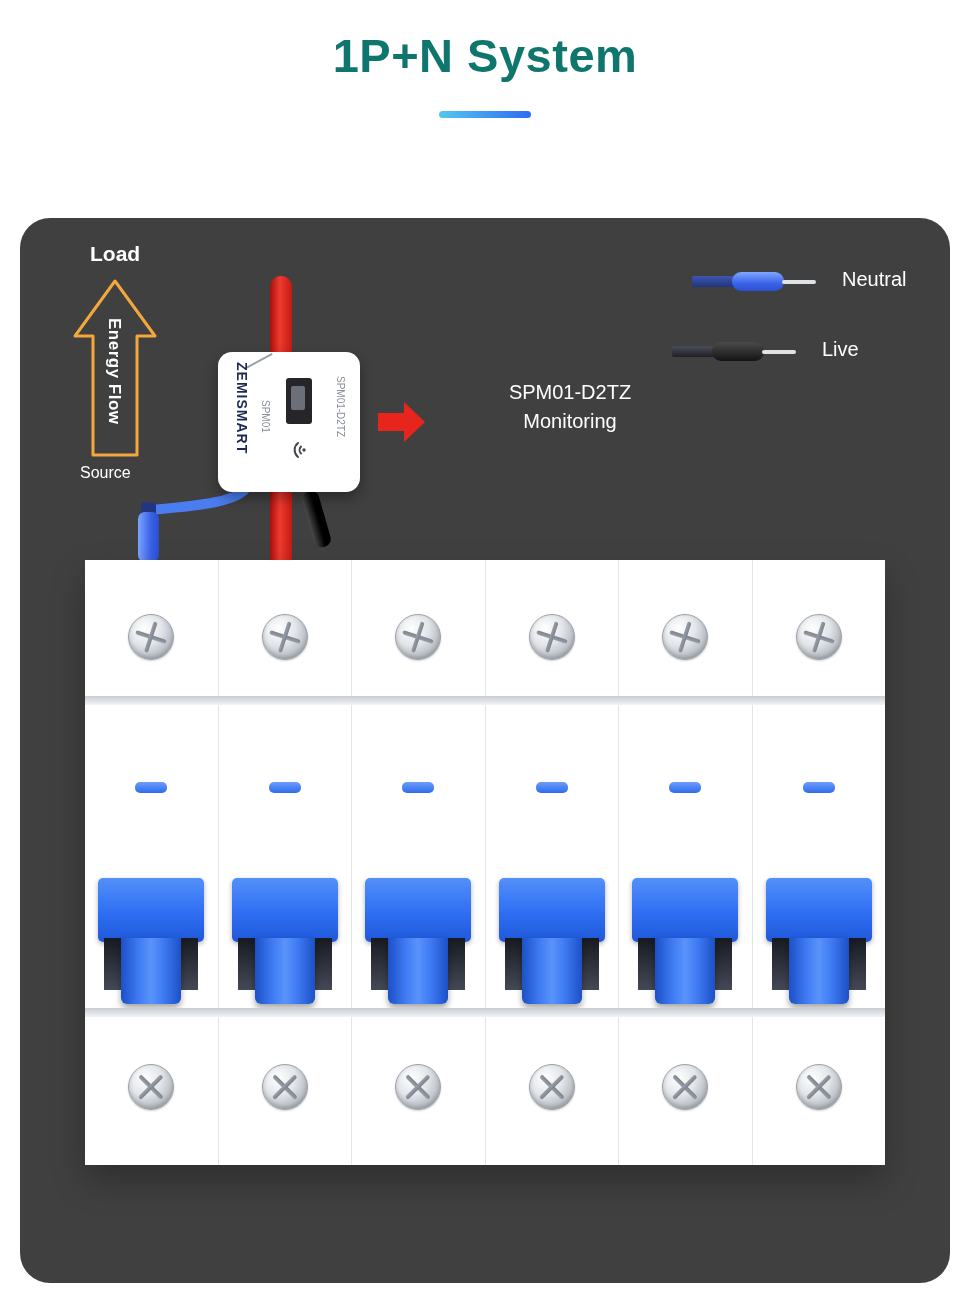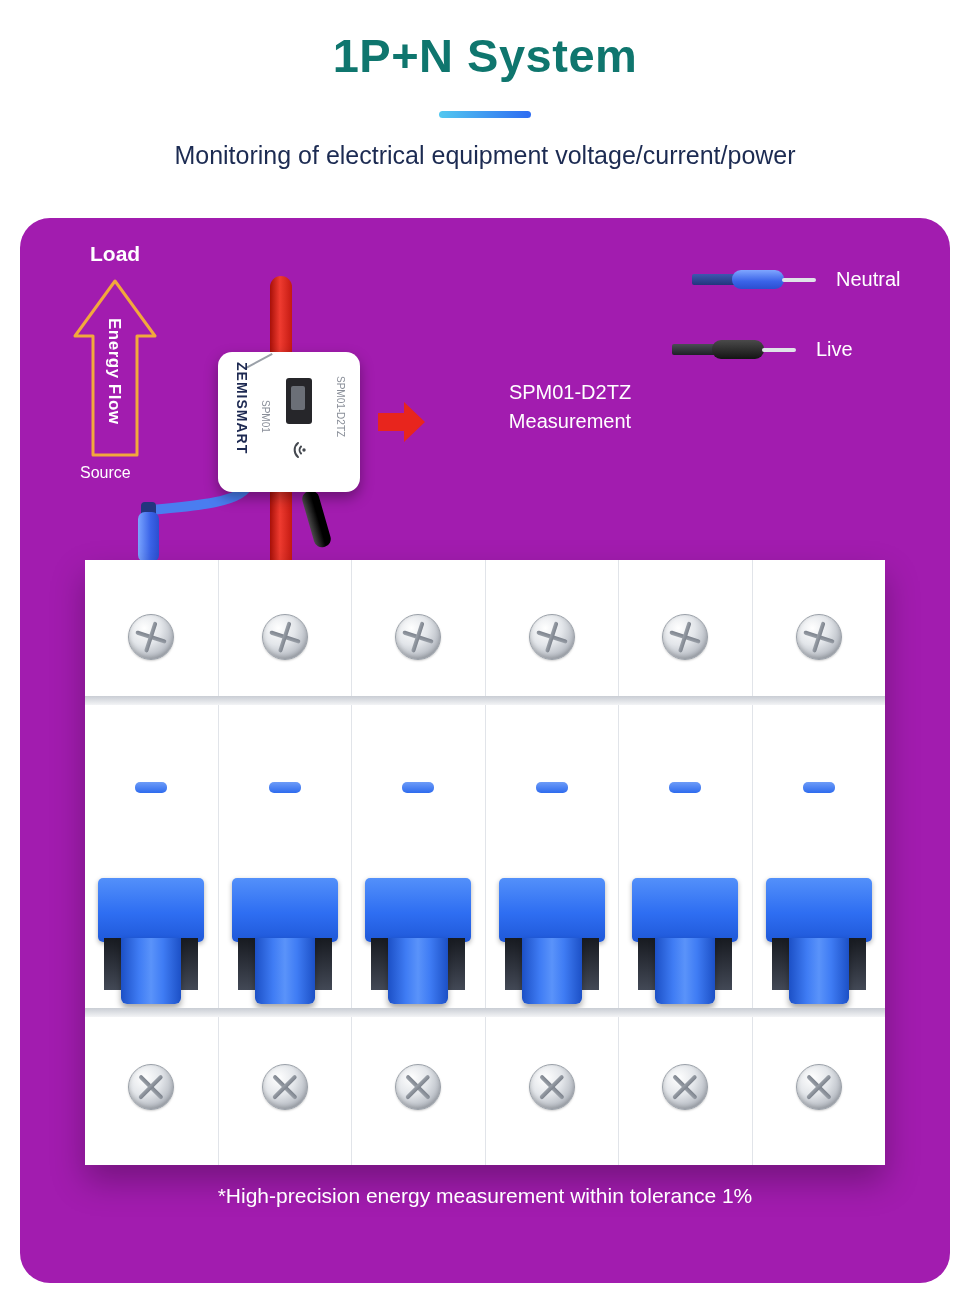--- a/index.html
+++ b/index.html
@@ -6,21 +6,21 @@
   html,body { background:#ffffff; }
   body { font-family:"Liberation Sans", sans-serif; }
   .page { position:relative; width:970px; height:1301px; background:#ffffff; overflow:hidden; }
 
   
   .title { position:absolute; top:28px; left:0; width:100%; text-align:center; font-size:47px; font-weight:700; color:#0f766e; letter-spacing:0.5px; }
   .title-underline { position:absolute; top:111px; left:439px; width:92px; height:7px; border-radius:4px; background:linear-gradient(90deg,#53c8f0,#2e6cf2); }
   .subtitle { position:absolute; top:141px; left:0; width:100%; text-align:center; font-size:25px; font-weight:400; color:#1c2b52; }
 
   
-  .panel { position:absolute; left:20px; top:218px; width:930px; height:1065px; border-radius:30px; background:#a21caf; }
+  .panel { position:absolute; left:20px; top:218px; width:930px; height:1065px; border-radius:30px; background:#404040; }
 
   
   .load-label { position:absolute; left:70px; top:24px; color:#fff; font-weight:700; font-size:21px; }
   .source-label { position:absolute; left:60px; top:246px; color:#fff; font-weight:400; font-size:16px; }
   .energy-arrow { position:absolute; left:53px; top:60px; width:84px; height:180px; }
   .energy-flow-text { position:absolute; left:84px; top:100px; height:142px; color:#fff; font-weight:700; font-size:17px; writing-mode:vertical-rl; letter-spacing:0.5px; white-space:nowrap; }
 
   
   .red-wire-top { position:absolute; left:250px; top:58px; width:22px; height:86px; border-radius:11px 11px 0 0; background:linear-gradient(90deg,#a81008,#ef3b30 45%,#c41a12); }
   .red-wire-bottom { position:absolute; left:250px; top:268px; width:22px; height:78px; background:linear-gradient(90deg,#a81008,#ef3b30 45%,#c41a12); }
@@ -37,21 +37,21 @@
   .device-model-full { position:absolute; right:14px; top:24px; height:100px; writing-mode:vertical-rl; font-size:10px; color:#8a8f99; display:flex; align-items:center; }
   .device-display { position:absolute; left:68px; top:26px; width:26px; height:46px; background:#26262a; border-radius:3px; }
   .device-display-inner { position:absolute; left:5px; top:8px; width:14px; height:24px; background:#6b6f77; border-radius:2px; }
   .device-wifi { position:absolute; left:66px; top:86px; width:24px; height:24px; transform:rotate(-90deg); }
 
   
   .measure-arrow { position:absolute; left:358px; top:182px; width:48px; height:44px; }
   .measure-note { position:absolute; left:410px; top:160px; width:280px; text-align:center; color:#fff; font-size:20px; line-height:29px; }
 
   
-  .legend-row { position:absolute; display:flex; align-items:center; gap:20px; }
+  .legend-row { position:absolute; display:flex; align-items:flex-end; gap:26px; }
   .legend-neutral { left:672px; top:50px; }
   .legend-live { left:652px; top:120px; }
   .wire-graphic { display:flex; align-items:center; }
   .wire-tail { width:44px; height:11px; border-radius:2px; }
   .neutral-tail { background:linear-gradient(180deg,#3d57b0,#22357d); }
   .live-tail { background:linear-gradient(180deg,#4a4d55,#1e2026); }
   .wire-ferrule { width:52px; height:19px; border-radius:9px; margin-left:-4px; }
   .neutral-ferrule { background:linear-gradient(180deg,#7fa6ff,#3a63e8 60%,#2b4fd0); }
   .live-ferrule { background:linear-gradient(180deg,#4a4a4a,#141414); }
   .wire-pin { width:34px; height:4px; background:#dfe3e8; margin-left:-2px; border-radius:2px; }
@@ -91,21 +91,20 @@
 
   .footnote { position:absolute; top:966px; left:0; width:100%; text-align:center; color:#fff; font-size:21px; }
 </style>
 </head>
 <body>
 
 <div class="page">
 
   <h1 class="title">1P+N System</h1>
   <div class="title-underline"></div>
-  <p class="subtitle">Monitoring of electrical equipment voltage/current/power</p>
 
   <div class="panel">
 
     <div class="load-label">Load</div>
     <svg class="energy-arrow" viewBox="0 0 84 180">
       <path d="M42 3 L82 58 L64 58 L64 177 L20 177 L20 58 L2 58 Z" fill="none" stroke="#f2a83c" stroke-width="3" stroke-linejoin="round"></path>
     </svg>
     <div class="energy-flow-text">Energy Flow</div>
     <div class="source-label">Source</div>
 
@@ -131,21 +130,21 @@
         <circle cx="12" cy="20" r="1.7" fill="#44484f"></circle>
       </svg>
       <div class="device-model-full">SPM01-D2TZ</div>
     </div>
 
     <svg class="measure-arrow" viewBox="0 0 48 44">
       <path d="M0 13 H26 V2 L47 22 L26 42 V31 H0 Z" fill="#e8251d"></path>
     </svg>
     <div class="measure-note">
       <div>SPM01-D2TZ</div>
-      <div>Measurement</div>
+      <div>Monitoring</div>
     </div>
 
     <div class="legend-row legend-neutral">
       <div class="wire-graphic">
         <span class="wire-tail neutral-tail"></span>
         <span class="wire-ferrule neutral-ferrule"></span>
         <span class="wire-pin"></span>
       </div>
       <span class="legend-label">Neutral</span>
     </div>
@@ -259,16 +258,15 @@
       <div class="toggle-lever"></div>
     </div>
     <div class="screw screw-bottom">
               <i class="s1"></i>
               <i class="s2"></i>
             </div>
   </div>
 </div>
     </div>
 
-    <div class="footnote">*High-precision energy measurement within tolerance 1%</div>
 
   </div>
 </div>
 
 </body></html>

